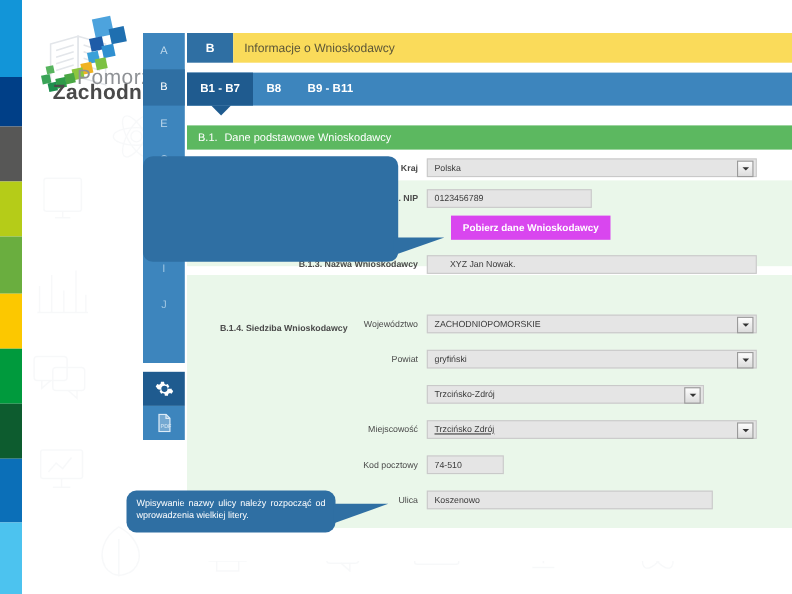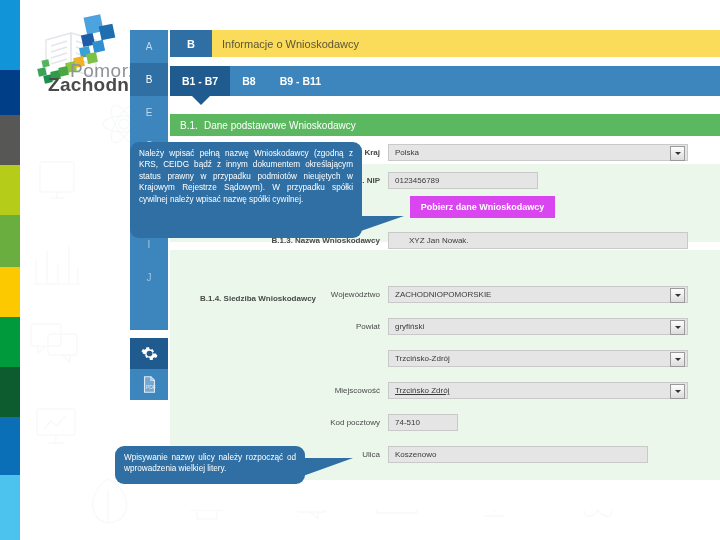--- a/index.html
+++ b/index.html
@@ -279,21 +279,21 @@
           </span></div>
       </div>
       <div class="row" style="top: 178px; left: 0px;">
         <div class="lbl" style="position: absolute; width: 210px; left: 0px; top: 4px;">Powiat</div>
         <div class="inp sel" style="position: absolute; left: 218px; top: 0px; width: 300px;">gryfiński<span class="arrow">
             <i></i>
           </span></div>
       </div>
       <div class="row" style="top: 210px; left: 0px;">
         <div class="lbl" style="position: absolute; width: 248px; left: 0px; top: 4px; margin-left: 24px;">Gmina</div>
-        <div class="inp sel" style="position: absolute; left: 218px; top: 0px; width: 300px;">Trzcińsko-Zdrój<span class="arrow">
+        <div class="inp sel" style="position: absolute; left: 218px; top: 0px; width: 252px;">Trzcińsko-Zdrój<span class="arrow">
             <i></i>
           </span></div>
       </div>
       <div class="row" style="top: 242px; left: 0px;">
         <div class="lbl" style="position: absolute; width: 210px; left: 0px; top: 4px;">Miejscowość</div>
         <div class="inp sel" style="position: absolute; left: 218px; top: 0px; width: 300px; text-decoration: underline;">Trzcińsko Zdrój<span class="arrow">
             <i></i>
           </span></div>
       </div>
       <div class="row" style="top: 274px; left: 0px;">
@@ -302,19 +302,18 @@
       </div>
       <div class="row" style="top: 306px; left: 0px;">
         <div class="lbl" style="position: absolute; width: 210px; left: 0px; top: 4px;">Ulica</div>
         <div class="inp" style="position: absolute; left: 218px; top: 0px; width: 260px;">Koszenowo</div>
       </div>
       <div id="getBtn" style="left: 240px; top: 56px; width: 145px; height: 22px;">Pobierz dane Wnioskodawcy</div>
     </div>
 </div>
 
 <div class="callout" id="c1">
-  <span>Należy wpisać pełną nazwę Wnioskodawcy (zgodną z KRS, CEIDG bądź z innym dokumentem określającym status prawny w przypadku podmiotów nieujętych w Krajowym Rejestrze Sądowym). W przypadku spółki cywilnej należy wpisać nazwę spółki cywilnej.</span>
   <span class="tail"></span>
 </div>
 <div class="callout" id="c2">
   <span>Wpisywanie nazwy ulicy należy rozpocząć od wprowadzenia wielkiej litery.</span>
   <span class="tail"></span>
 </div>
 
 </body></html>

